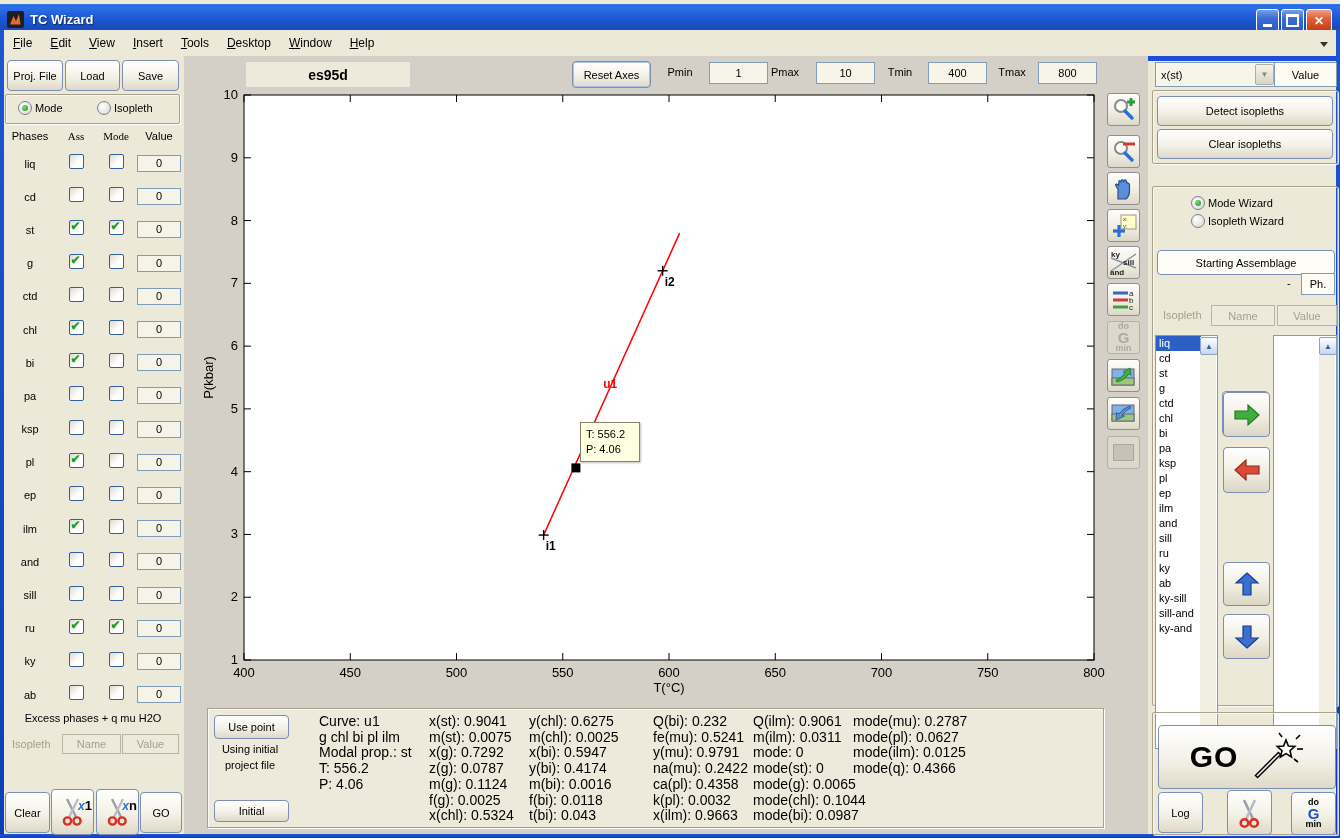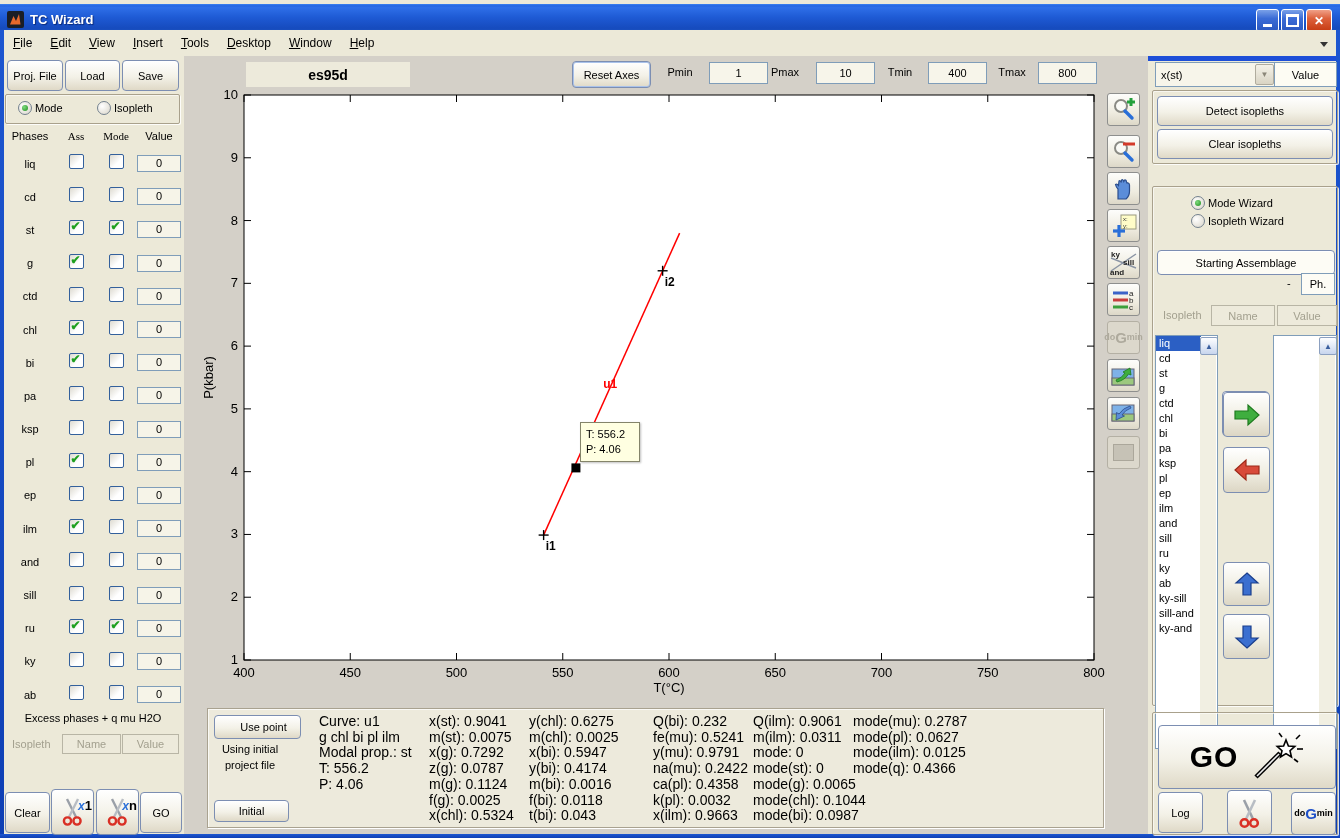--- a/index.html
+++ b/index.html
@@ -79,21 +79,21 @@
     background:linear-gradient(180deg,#FDFEFF,#C8D6EE);color:#3A5F9F;font-size:8px;
     display:flex;align-items:center;justify-content:center;}
   .arrow-btn{position:absolute;left:1222px;width:45px;border:1px solid #7C8EB2;border-radius:4px;
     background:linear-gradient(180deg,#FFFFFF,#F0EEE2 55%,#DCD6C4);display:flex;align-items:center;justify-content:center;}
   
   .readout{position:absolute;left:207px;top:708px;width:895px;height:118px;background:#EDEADC;
     border:1px solid #A9A290;box-shadow:1px 1px 0 #fff, inset 1px 1px 0 rgba(255,255,255,.7);}
   .rcol{position:absolute;top:5px;font-size:14px;line-height:15.7px;white-space:pre;}
   .status-txt{position:absolute;left:207px;top:741px;width:86px;text-align:center;font-size:11px;line-height:16px;}
   .go-text{font-size:30px;font-weight:bold;letter-spacing:1px;}
-  .dogmin{display:flex;align-items:center;line-height:11px;}
+  .dogmin{display:flex;flex-direction:column;align-items:center;line-height:11px;}
   .dogmin .s{font-size:9px;font-weight:bold;color:#000;}
   .dogmin .g{font-size:15px;font-weight:bold;color:#1E50C8;}
   .tool-btn.disabled .s{color:#AEAA9D;} .tool-btn.disabled .g{color:#AEAA9D;}
   .xbadge{position:absolute;right:1px;top:8px;font-size:13px;font-weight:bold;color:#000;}
   .xbadge .x{color:#2A6FD8;font-style:italic;font-size:12px;}
 </style>
 </head>
 <body>
 
 <div id="app">
@@ -403,21 +403,21 @@
       <rect x="367.4250000000001" y="378.40000000000003" width="9" height="9" fill="#000"></rect>
     </svg>
   <div class="axis-label" style="left:168px;top:370px;width:80px;transform:rotate(-90deg);">P(kbar)</div>
   <div class="axis-label" style="left:619px;top:680px;width:100px;">T(°C)</div>
   <div class="tooltip" style="left: 579.925px; top: 421.9px;">
     <div>T: 556.2</div>
     <div>P: 4.06</div>
   </div>
 
   <div class="readout">
-    <div class="btn" style="left:6px;top:6px;width:73px;height:22px;padding-left:12px;">Use point</div>
+    <div class="btn" style="left:6px;top:6px;width:73px;height:22px;">Use point</div>
     <div class="btn" style="left:6px;top:91px;width:73px;height:20px;">Initial</div>
     <div>
         <div class="rcol" style="left: 111px;"><div>Curve: u1</div><div>g chl bi pl ilm</div><div>Modal prop.: st</div><div>T: 556.2</div><div>P: 4.06</div></div>
         <div class="rcol" style="left: 221px;"><div>x(st): 0.9041</div><div>m(st): 0.0075</div><div>x(g): 0.7292</div><div>z(g): 0.0787</div><div>m(g): 0.1124</div><div>f(g): 0.0025</div><div>x(chl): 0.5324</div></div>
         <div class="rcol" style="left: 321px;"><div>y(chl): 0.6275</div><div>m(chl): 0.0025</div><div>x(bi): 0.5947</div><div>y(bi): 0.4174</div><div>m(bi): 0.0016</div><div>f(bi): 0.0118</div><div>t(bi): 0.043</div></div>
         <div class="rcol" style="left: 445px;"><div>Q(bi): 0.232</div><div>fe(mu): 0.5241</div><div>y(mu): 0.9791</div><div>na(mu): 0.2422</div><div>ca(pl): 0.4358</div><div>k(pl): 0.0032</div><div>x(ilm): 0.9663</div></div>
         <div class="rcol" style="left: 545px;"><div>Q(ilm): 0.9061</div><div>m(ilm): 0.0311</div><div>mode: 0</div><div>mode(st): 0</div><div>mode(g): 0.0065</div><div>mode(chl): 0.1044</div><div>mode(bi): 0.0987</div></div>
         <div class="rcol" style="left: 645px;"><div>mode(mu): 0.2787</div><div>mode(pl): 0.0627</div><div>mode(ilm): 0.0125</div><div>mode(q): 0.4366</div></div>
       </div>
   </div>

